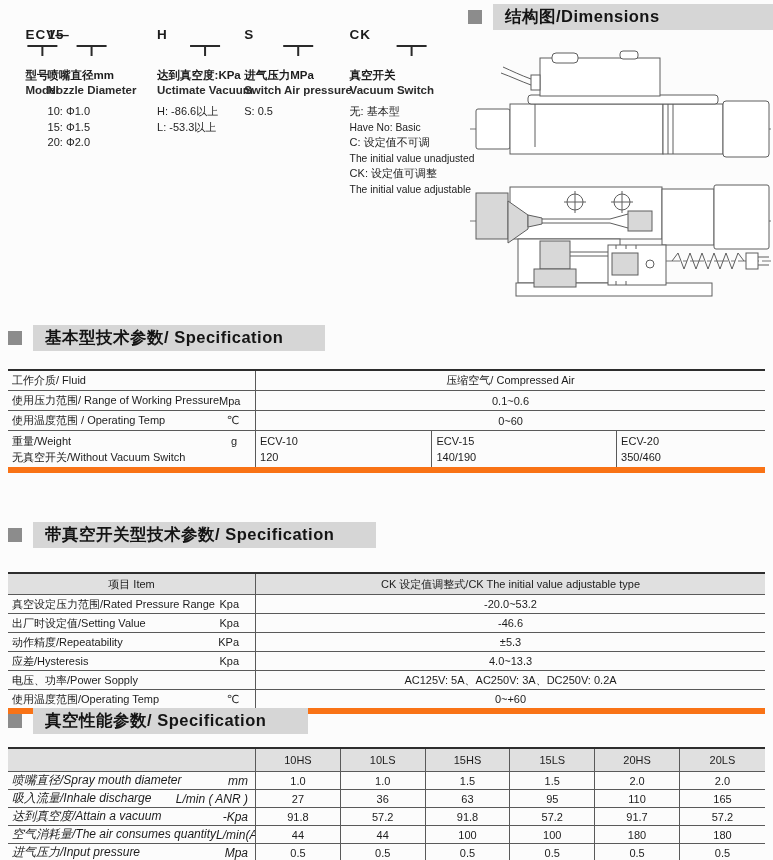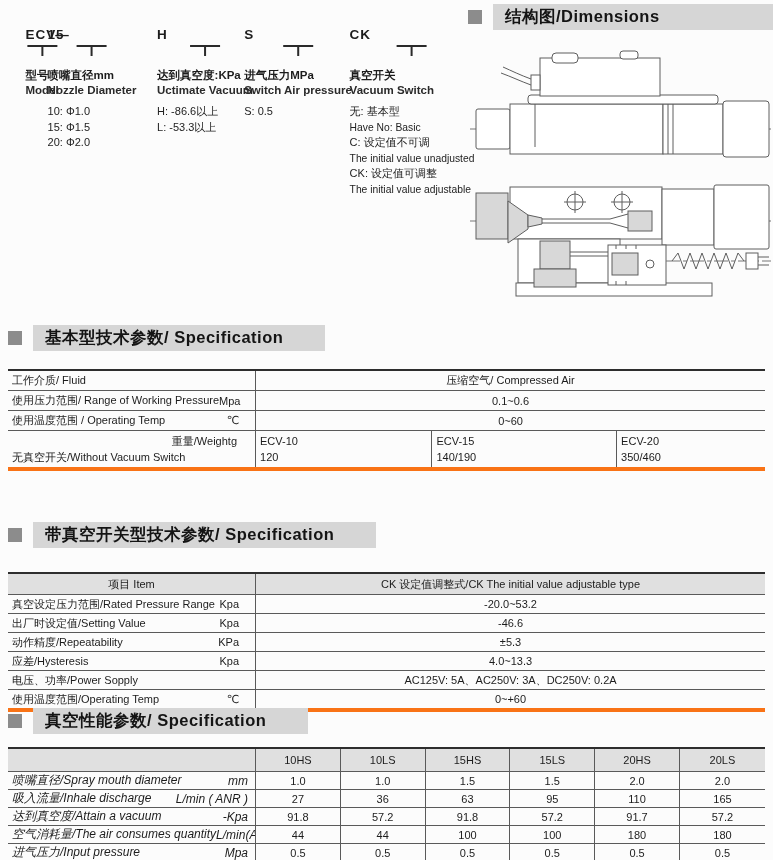--- a/index.html
+++ b/index.html
@@ -30,34 +30,34 @@
   .pc-items li{margin:0;}
   .pc-items .en-small{font-size:10.3px;}
   
   .drawing{margin-top:6px;}
   .drawing .ln{stroke:#5e5e5e;stroke-width:1;fill:none;}
   .drawing .fw{stroke:#5e5e5e;stroke-width:1;fill:#ffffff;}
   .drawing .fg{stroke:#5e5e5e;stroke-width:1;fill:#d8d8d8;}
   .drawing .cl{stroke:#777;stroke-width:1;fill:none;stroke-dasharray:14 3 4 3;}
   
   table{border-collapse:collapse;table-layout:fixed;width:757px;
-        border-top:2px solid #2e2e2e;border-bottom:4px solid #f97316;}
+        border-top:2px solid #2e2e2e;border-bottom:6px solid #f97316;}
   td,th{border-bottom:1px solid #5a5a5a;border-left:1px solid #5a5a5a;
         font-size:11px;font-weight:normal;padding:0 4px;height:18px;overflow:hidden;}
   td:first-child,th:first-child{border-left:none;}
   .val{text-align:center;}
   .lc{display:flex;justify-content:space-between;align-items:center;white-space:nowrap;}
   .lc .lu{padding-right:12px;}
   .ghead{background:#e0e0e0;}
   .t-basic{margin-top:19px;}
   .t-basic td{height:19px;}
   .t-basic .wrow td{height:36px;}
   .two-line{line-height:16px;text-align:left;}
   .wlabel{line-height:16px;}
-  .wlabel .l1{display:flex;justify-content:flex-end;padding-right:14px;}
+  .wlabel .l1{display:flex;justify-content:space-between;padding-right:14px;}
   .t-ck{margin-top:25px;}
   .t-ck th{height:20px;text-align:center;}
   .t-perf{margin-top:14px;}
   .t-perf th{height:22px;text-align:center;}
   .t-perf td{height:17px;}
   .t-perf .lc{font-size:12px;font-style:italic;}
   .t-perf .lc .lu{padding-right:3px;}
 </style>
 </head>
 <body>

